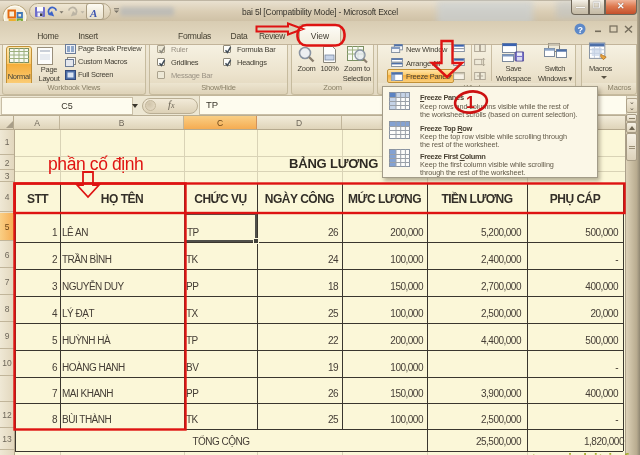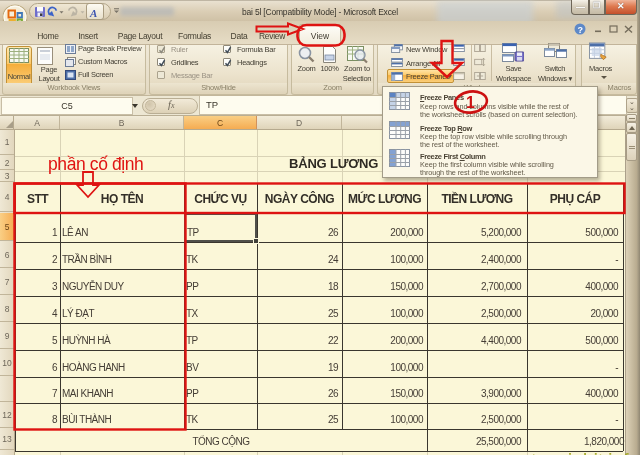--- a/index.html
+++ b/index.html
@@ -107,21 +107,20 @@
       <div class="wbtn" id="wb2"></div>
       <div class="wbtn" id="wb3"></div>
  <div class="wglyph" style="left:5px;top:2px;">—</div>
  <div class="wglyph" style="left:22px;top:1px;font-size:8px;">❐</div>
  <div class="wglyph" style="left:46px;top:1px;">✕</div>
 </div>
 
 <div id="tabrow">
  <div class="tab" style="left:33px;width:30px;">Home</div>
  <div class="tab" style="left:73px;width:30px;">Insert</div>
- <div class="tab" style="left:110px;width:60px;">Page Layout</div>
  <div class="tab" style="left:165px;width:59px;">Formulas</div>
  <div class="tab" style="left:224px;width:30px;">Data</div>
  <div class="tab" style="left:257px;width:30px;">Review</div>
  <div id="tabview" class="abs" style="left:299px;width:42px;">View</div>
 
  <svg class="abs" style="left:574px;top:2px;" width="62" height="12" viewBox="0 0 62 12">
   <circle cx="6" cy="6" r="5.5" fill="#5E89C8"></circle>
   <text x="3.4" y="9.5" font-size="9" font-weight="bold" fill="#fff">?</text>
   <rect x="21" y="7.5" width="6" height="1.6" fill="#756D5C"></rect>
   <rect x="36" y="3" width="7" height="6" fill="none" stroke="#756D5C" stroke-width="1.2"></rect>

